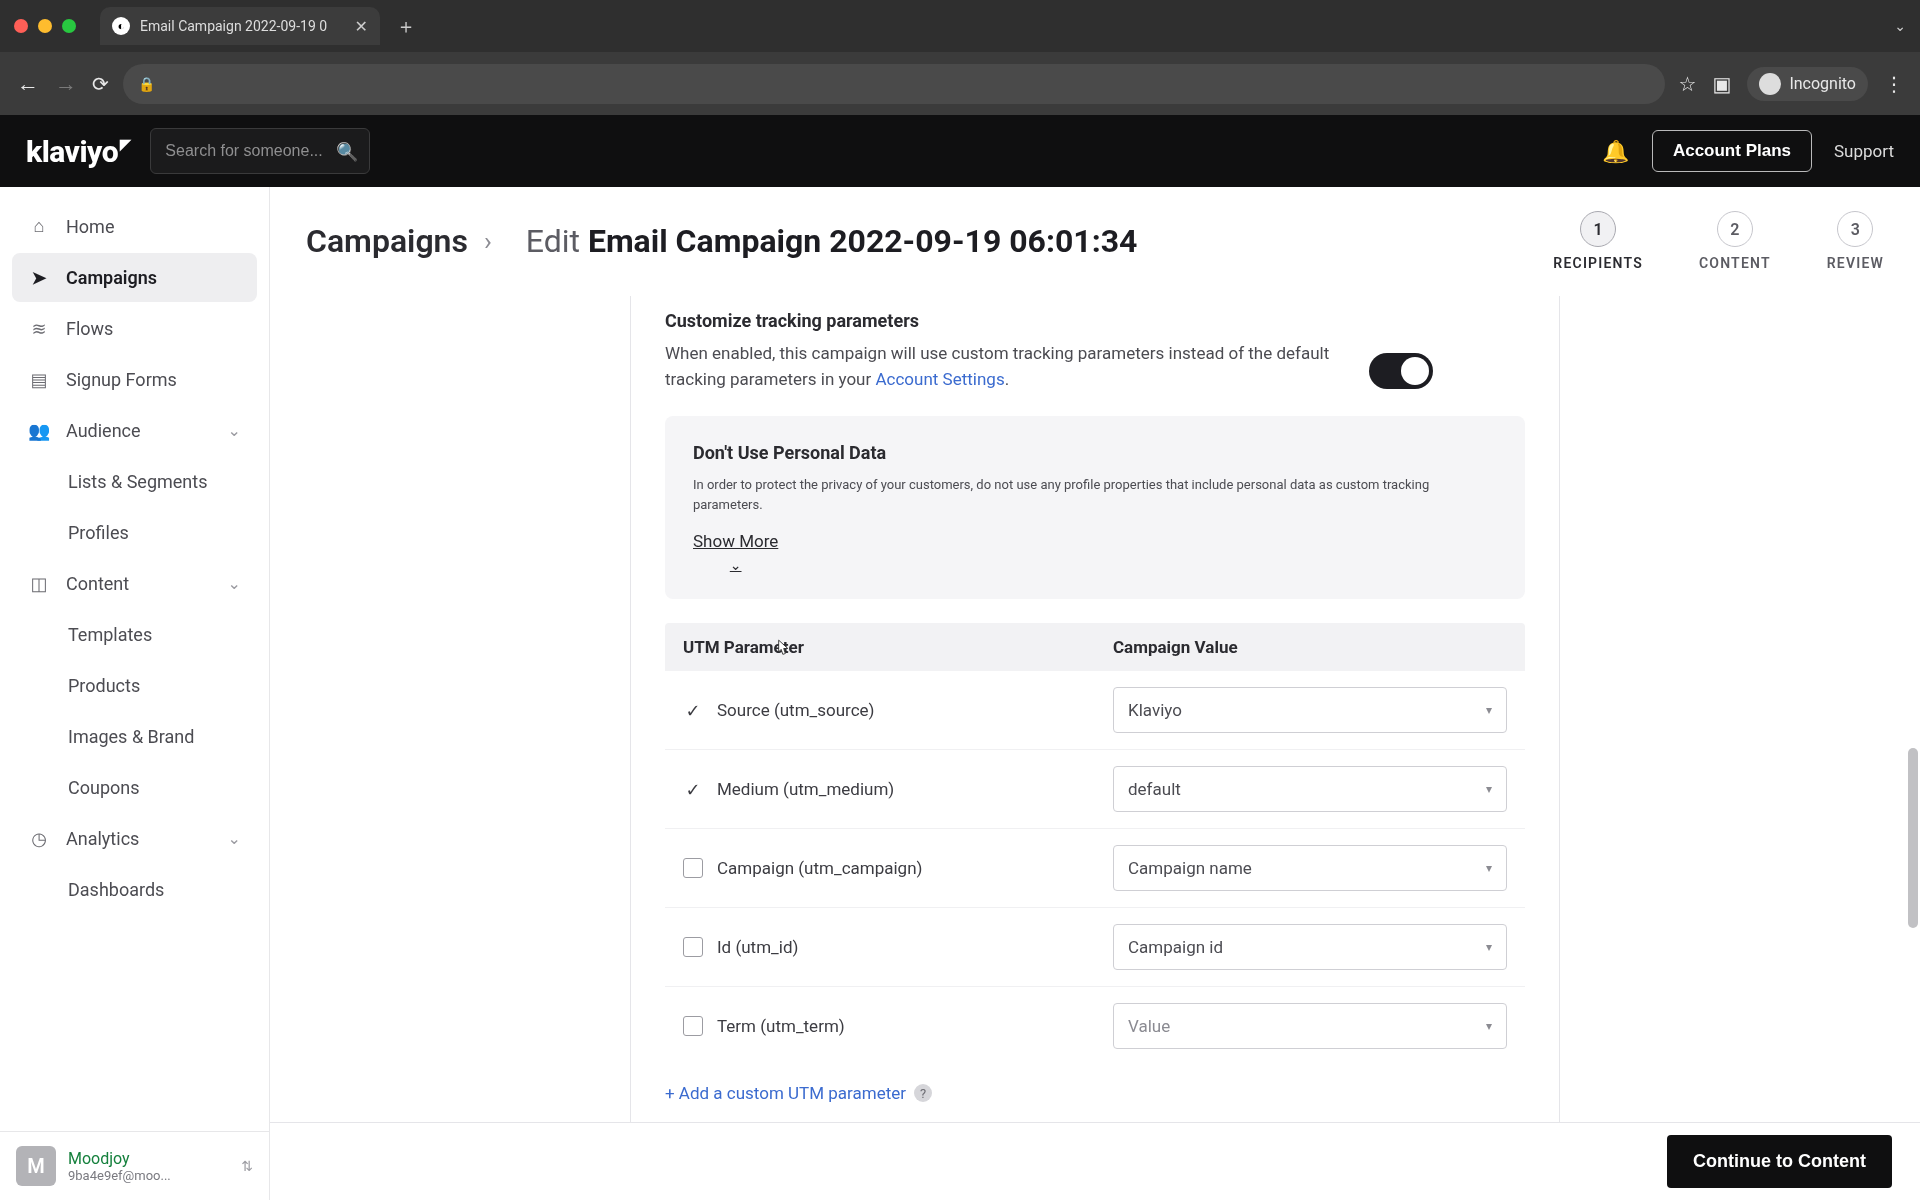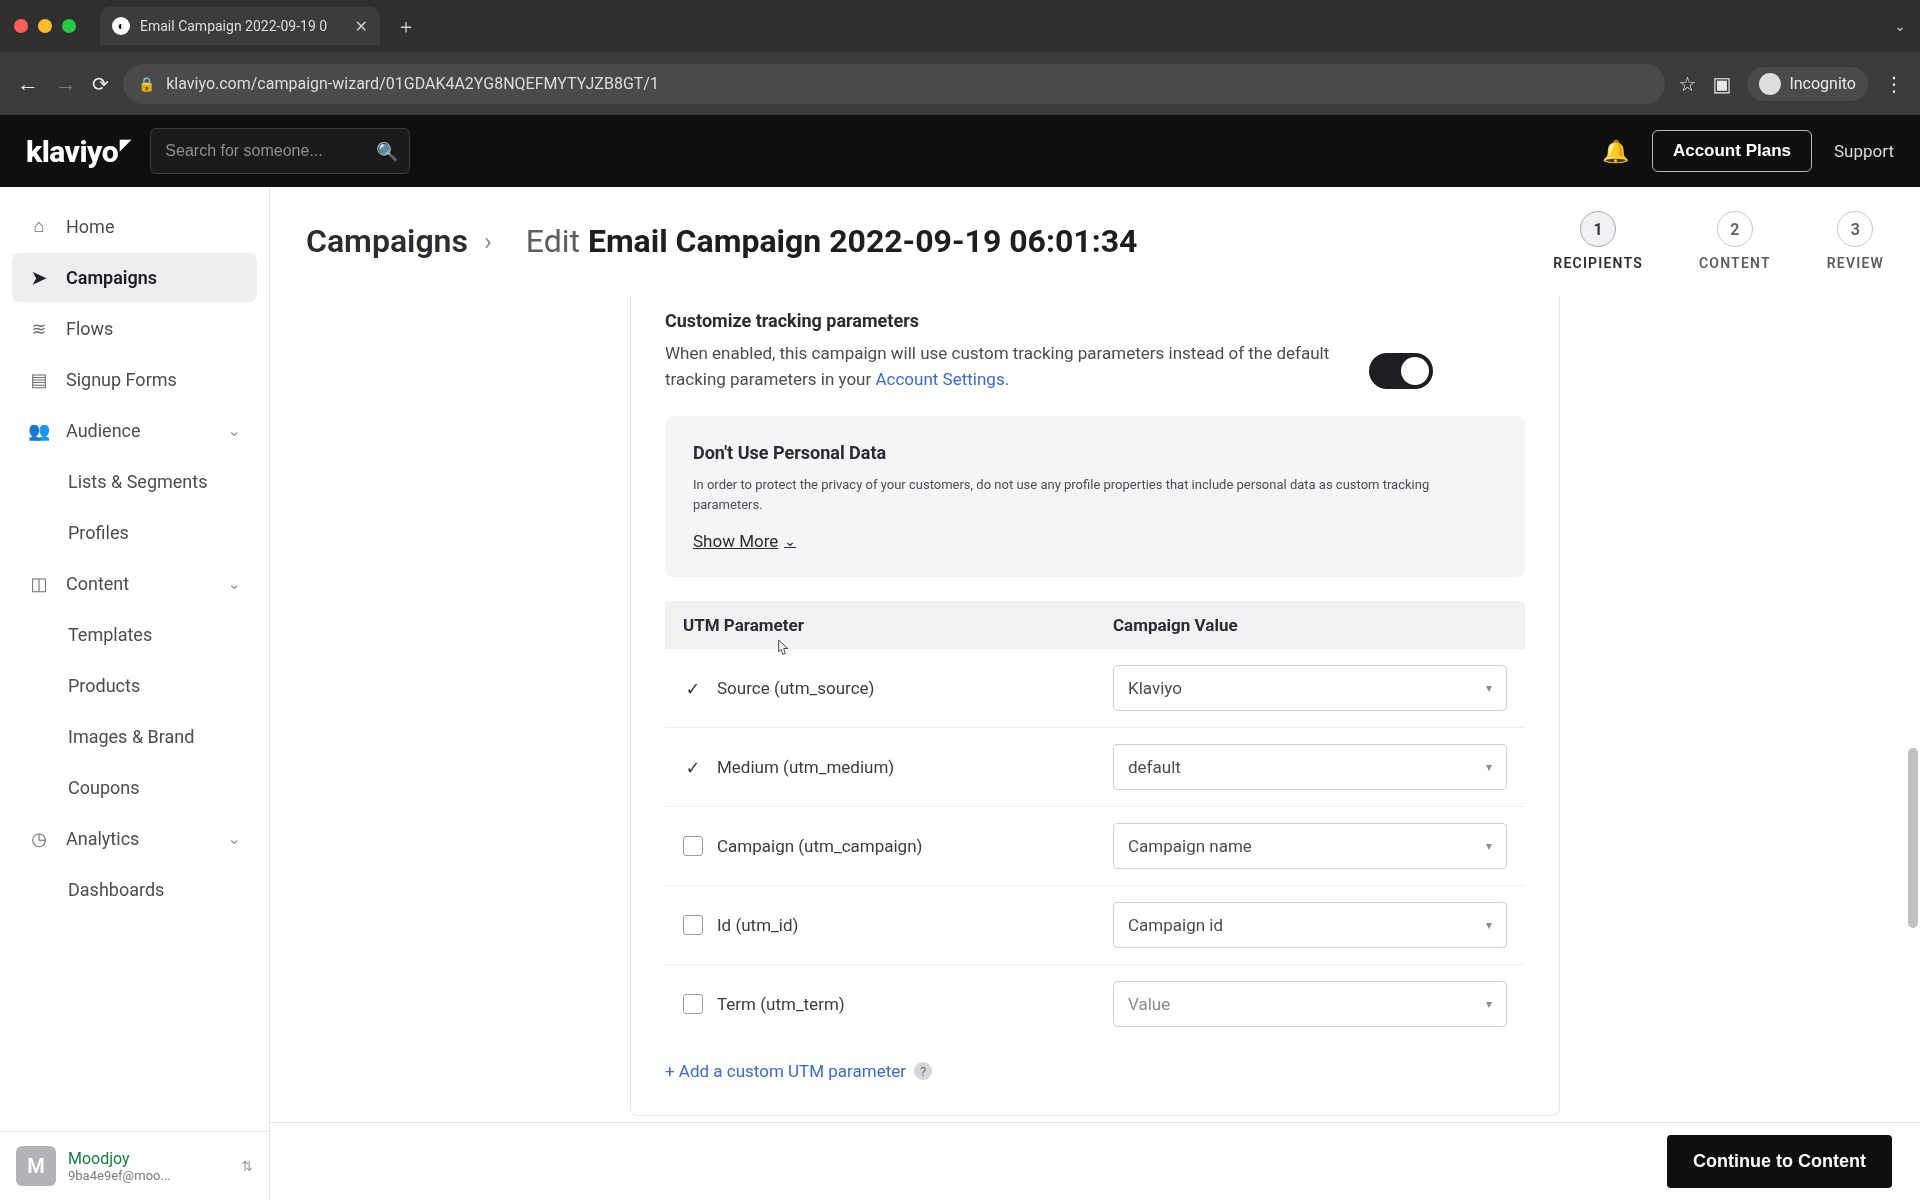--- a/index.html
+++ b/index.html
@@ -26,21 +26,21 @@
 .toolbar-icons { display: flex; align-items: center; gap: 16px; color: #e8e8e8; }
 .incognito-badge { display:flex; align-items:center; gap:8px; background:#4a4a4a; padding:6px 12px; border-radius:20px;}
 .incognito-badge .ico{ width:22px; height:22px; background:#ddd; border-radius:50%; }
 .star-icon,.ext-icon,.kebab{font-size:20px;}
 .chrome-caret{ color:#ccc; font-size:14px; margin-left:auto; }
 
 
 .app-topbar { background: #0f0f10; height: 72px; display: flex; align-items: center; padding: 0 26px; gap: 20px; }
 .logo { color: #fff; font-weight: 800; font-size: 30px; letter-spacing: -0.5px; display:flex; align-items:flex-start; }
 .logo .dot{ font-size:14px; margin-left:2px; margin-top:2px;}
-.search-wrap { position: relative; width: 260px; }
+.search-wrap { position: relative; width: 220px; }
 .search-wrap input { width: 100%; height: 46px; background: #1b1b1c; border: 1px solid #3a3a3b; border-radius: 6px; padding: 0 42px 0 14px; color: #ccc; font-size: 16px; }
 .search-wrap input::placeholder { color: #8f8f90; }
 .search-wrap .mag { position: absolute; right: 12px; top: 50%; transform: translateY(-50%); color: #bfbfc0; font-size: 18px; }
 .topbar-right { margin-left: auto; display: flex; align-items: center; gap: 22px; color: #fff; }
 .bell { font-size: 22px; color: #dcdcdc; }
 .acct-btn { background: transparent; border: 1px solid #b9b9ba; color: #fff; padding: 10px 20px; border-radius: 6px; font-size: 17px; font-weight: 600; }
 .support { color: #dcdcdc; font-size: 17px; }
 
 
 .app-body { display: flex; height: calc(1200px - 115px - 72px); background: #fff; position: relative; }
@@ -85,21 +85,21 @@
 
 .section-title { font-size: 18px; font-weight: 700; color: #2b2b30; margin-bottom: 10px; }
 .toggle-row { display: flex; align-items: flex-start; gap: 24px; margin-bottom: 24px; }
 .toggle-row .copy { flex: 1; color: #4c4c52; font-size: 17px; line-height: 1.5; max-width: 680px; }
 .toggle { width: 64px; height: 36px; background: #1d1d22; border-radius: 20px; position: relative; cursor: pointer; flex-shrink: 0; margin-top: 12px; }
 .toggle .knob { position: absolute; right: 4px; top: 4px; width: 28px; height: 28px; background: #fff; border-radius: 50%; }
 
 .info-panel { background: #f5f5f7; border-radius: 8px; padding: 26px 28px; margin-bottom: 24px; }
 .info-title { font-size: 18px; font-weight: 700; color: #2b2b30; margin-bottom: 12px; }
 .info-body { font-size: 13px; color: #4c4c52; line-height: 1.55; margin-bottom: 16px; }
-.show-more { font-size: 17px; color: #2b2b30; text-decoration: underline; cursor: pointer; display:inline-flex; align-items:center; gap:6px; }
+.show-more { font-size: 17px; color: #2b2b30; text-decoration: underline; cursor: pointer; display:inline-flex; align-items:center; gap:6px;flex-direction:column; }
 .show-more .chev { font-size: 14px; text-decoration: none; display:inline-block;}
 
 .utm-table { width: 100%; }
 .utm-head { display: flex; background: #f2f2f4; padding: 14px 18px; font-size: 17px; font-weight: 700; color: #2b2b30; border-radius: 4px 4px 0 0; }
 .utm-head .col1 { width: 430px; }
 .utm-row { display: flex; align-items: center; padding: 16px 18px; border-bottom: 1px solid #f0f0f2; }
 .utm-row:last-child { border-bottom: none; }
 .col-param { width: 430px; display: flex; align-items: center; gap: 14px; font-size: 17px; color: #3c3c42; }
 .chk { width: 20px; height: 20px; border: 1.5px solid #9c9ca2; border-radius: 3px; display: flex; align-items: center; justify-content: center; color: #2b2b30; font-size: 14px; background:#fff; flex-shrink:0;}
 .chk.checked { border: none; color: #3c3c42; font-size:18px; }
@@ -140,21 +140,20 @@
     </div>
     <span class="new-tab">＋</span>
     <span class="chrome-caret">⌄</span>
   </div>
   <div class="toolbar">
     <span class="nav-arrow">←</span>
     <span class="nav-arrow dim">→</span>
     <span class="reload">⟳</span>
     <div class="addr">
       <span class="lock">🔒</span>
-      <span>klaviyo.com/campaign-wizard/01GDAK4A2YG8NQEFMYTYJZB8GT/1</span>
     </div>
     <div class="toolbar-icons">
       <span class="star-icon">☆</span>
       <span class="ext-icon">▣</span>
       <span class="incognito-badge">
         <span class="ico"></span>
         <span>Incognito</span>
       </span>
       <span class="kebab">⋮</span>
     </div>

